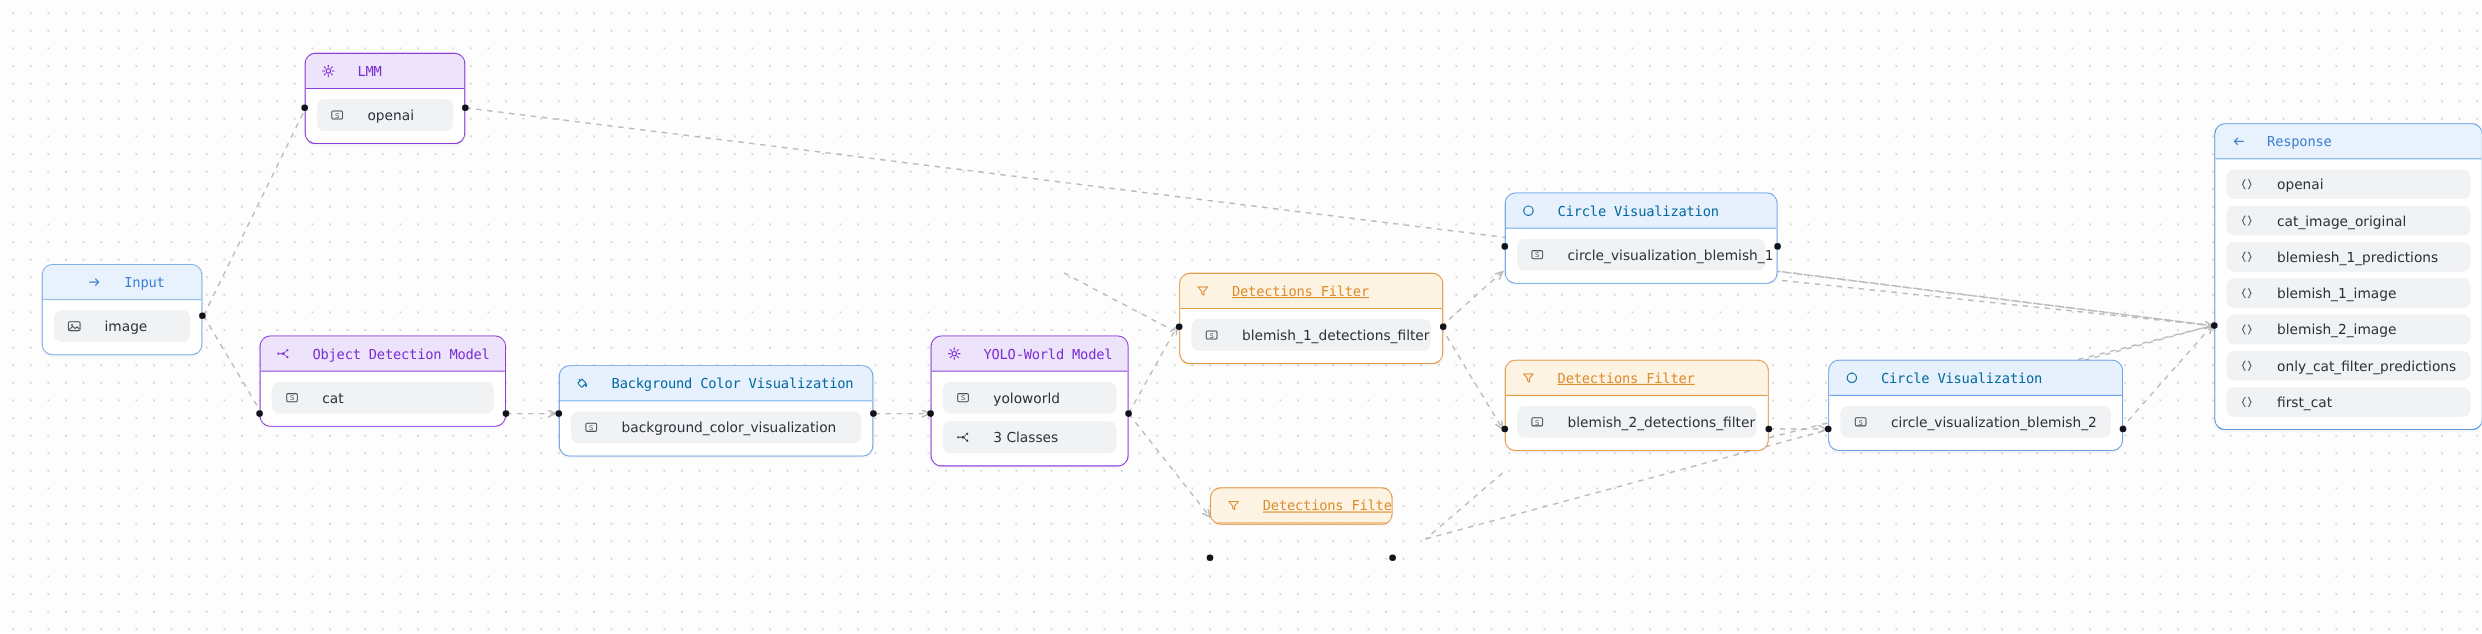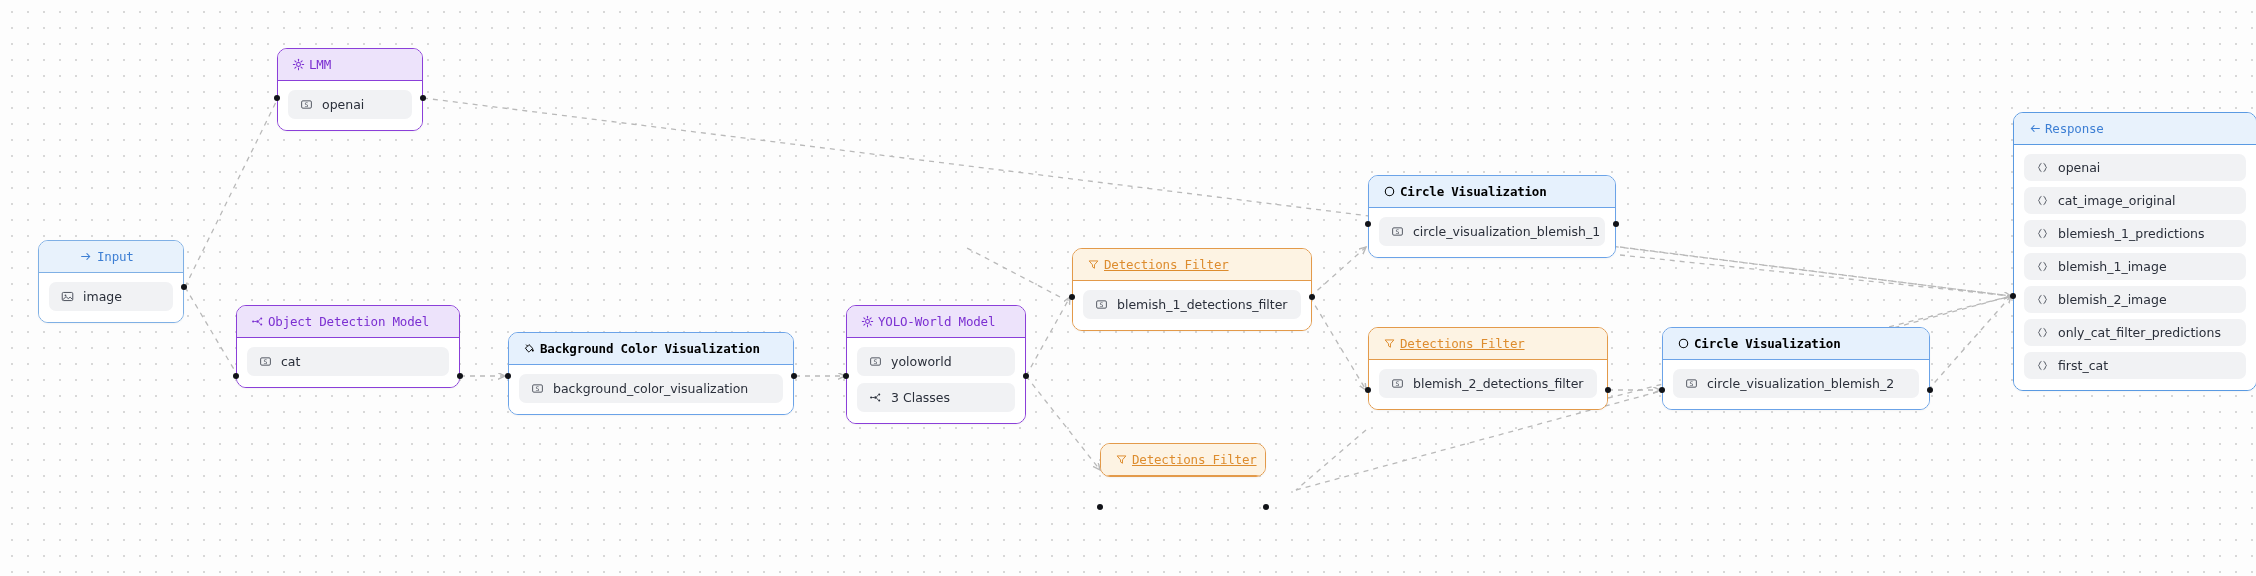--- a/index.html
+++ b/index.html
@@ -36,40 +36,40 @@
     border-radius: 10px;
     background: #ffffff;
     border: 1.5px solid #c9c9c9;
     overflow: hidden;
     box-shadow: 0 1px 2px rgba(0,0,0,0.04);
   }
 
   .node-header {
     display: flex;
     align-items: center;
-    gap: 4px;
+    gap: 20px;
     padding: 8px 13px;
     font-family: "DejaVu Sans Mono", monospace;
     font-size: 12.5px;
     letter-spacing: -0.2px;
     white-space: nowrap;
   }
 
   .node-body {
     padding: 9px 10px 11px 10px;
     background: #ffffff;
     display: flex;
     flex-direction: column;
     gap: 7px;
   }
 
   .field {
     display: flex;
     align-items: center;
-    gap: 9px;
+    gap: 21px;
     background: #f1f2f4;
     border-radius: 7px;
     padding: 7px 11px;
     font-family: "DejaVu Sans", sans-serif;
     font-size: 12.5px;
     color: #2a2f3a;
     white-space: nowrap;
   }
 
   .field-icon {
@@ -88,21 +88,21 @@
     align-items: center;
     justify-content: center;
   }
   .hdr-icon svg { display:block; }
 
   
   .v-purple { border-color: #8b3fd9; }
   .v-purple .node-header { background: #ede3fb; color: #7b2fd1; border-bottom: 1.5px solid #8b3fd9; }
 
   .v-blue { border-color: #6ba3e8; }
-  .v-blue .node-header { background: #e6f1fd; color: #000000; border-bottom: 1.5px solid #6ba3e8; font-weight: bold; }
+  .v-blue .node-header { background: #e6f1fd; color: #0369a1; border-bottom: 1.5px solid #6ba3e8; }
 
   .v-orange { border-color: #e39a4a; }
   .v-orange .node-header { background: #fdf3e3; color: #dd8c2e; border-bottom: 1.5px solid #e39a4a; text-decoration: underline; }
 
   .v-input { border-color: #7fb0e5; }
   .v-input .node-header { background: #e8f2fc; color: #3d7fd4; border-bottom: 1.5px solid #7fb0e5; padding-left: 40px; }
 
   .v-response { border-color: #5a9ae2; border-width: 1.5px; }
   .v-response .node-header { background: #e8f2fc; color: #3d7fd4; border-bottom: 1.5px solid #5a9ae2; }
   .v-response .node-body { gap: 6px; padding: 9px 10px 11px 10px; }

